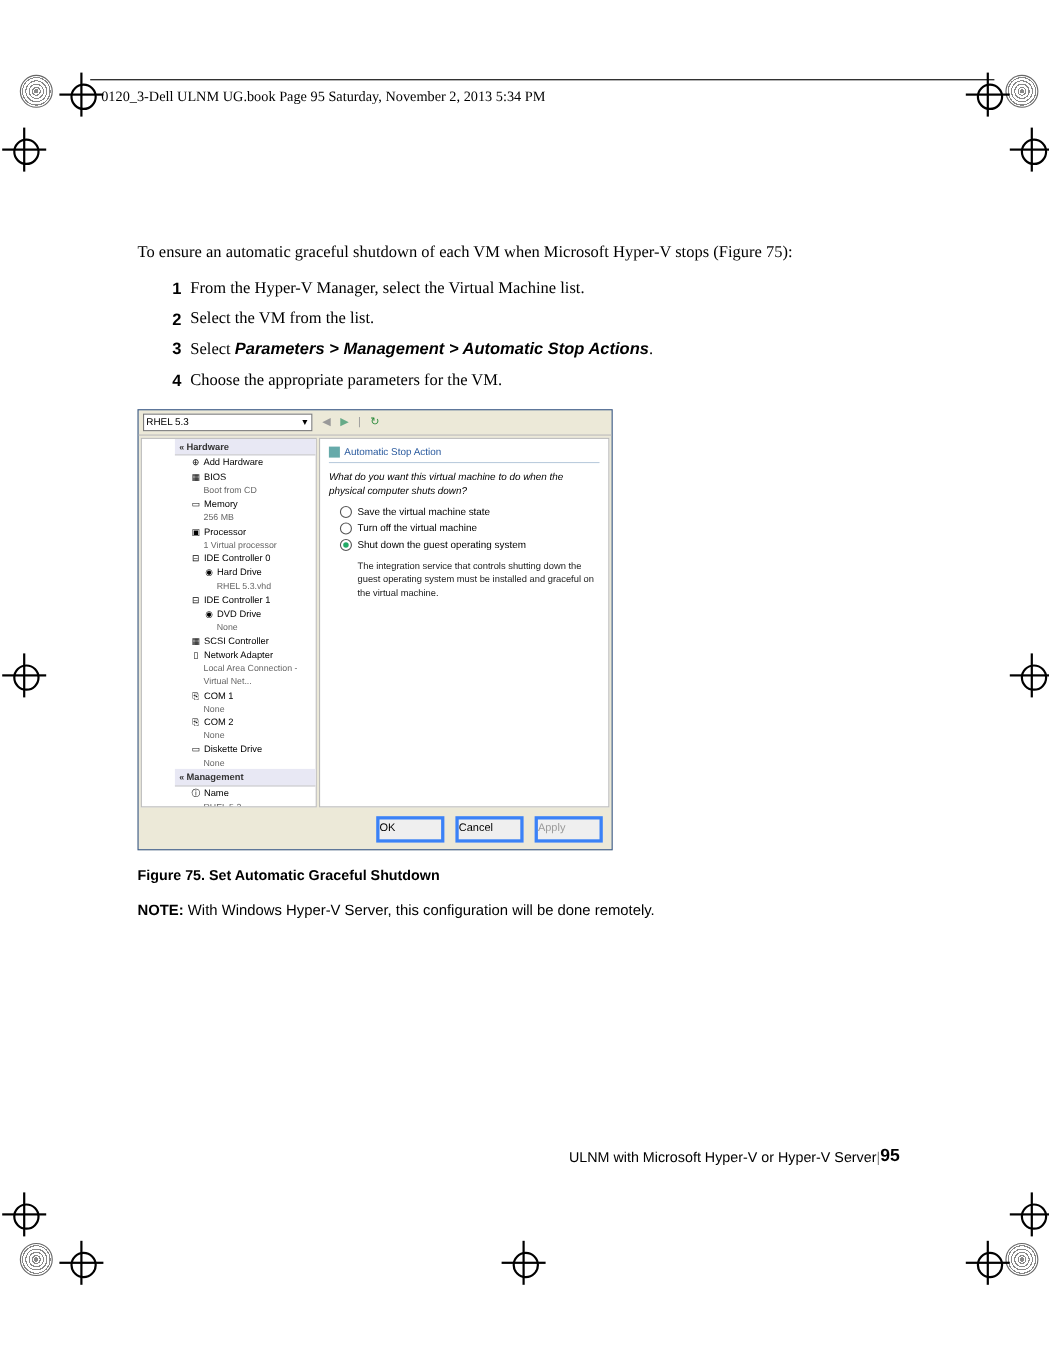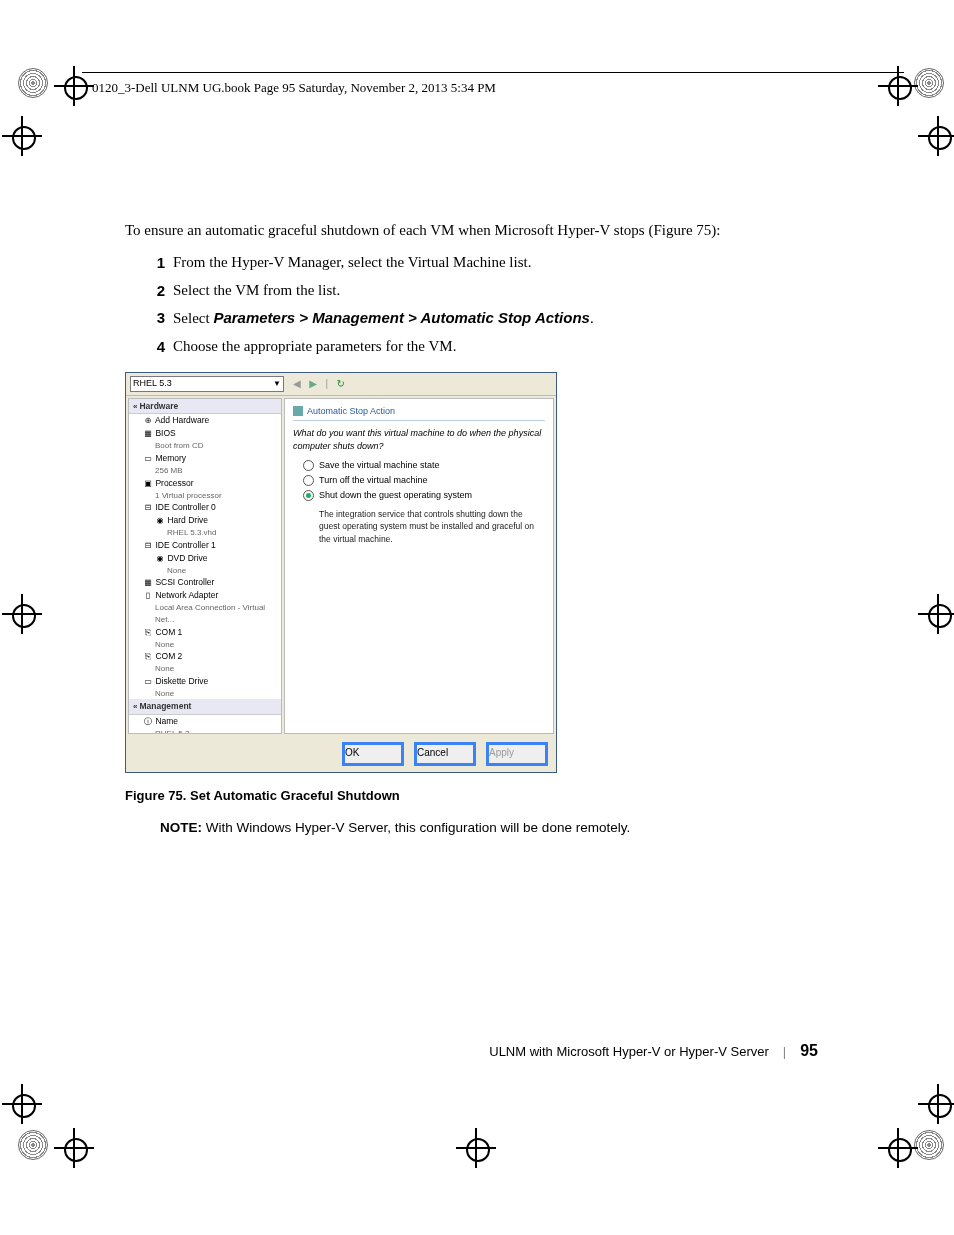--- a/index.html
+++ b/index.html
@@ -75,21 +75,21 @@
     flex: 0 0 148px; height: 14px; background: #fff; border: 1px solid #7a7a7a;
     font-size: 9px; padding: 0 2px; display: flex; align-items: center; justify-content: space-between;
   }
   .dropdown .arrow { font-size: 8px; }
   .nav-icons span { font-size: 10px; margin: 0 3px; color: #6a8; }
   .nav-icons .gray { color: #999; }
 
   .panes { display: flex; height: 340px; border-top: 1px solid #bbb; }
   .left-pane {
     width: 152px; background: #fff; border: 1px solid #bbb; margin: 2px;
-    overflow: hidden; font-size: 8.5px;
+    overflow: hidden; font-size: 8.5px; padding-left: 30px;
   }
   .section-hdr {
     background: #e8e8f4; font-weight: bold; padding: 1px 4px;
     border-bottom: 1px solid #ccc; color: #333;
   }
   .section-hdr .chev { font-size: 8px; margin-right: 2px; }
   .tree-item { padding: 1px 0 1px 14px; line-height: 1.25; }
   .tree-item .ico { display: inline-block; width: 10px; text-align: center; font-size: 8px; }
   .tree-sub { padding-left: 26px; color: #666; font-size: 8px; }
 
@@ -124,27 +124,27 @@
   .btn {
     min-width: 56px; height: 18px; background: #efefef; border: 3px solid #3b82f6;
     font-size: 10px; text-align: left; line-height: 16px;
   }
   .btn.disabled { color: #999; }
 
   .fig-caption {
     font-family: Arial, Helvetica, sans-serif; font-weight: bold;
     font-size: 13px; margin-top: 14px;
   }
-  .note-line { margin-top: 12px; font-family: Arial, Helvetica, sans-serif; font-size: 13.5px; margin-left: 35px; }
+  .note-line { margin-top: 12px; font-family: Arial, Helvetica, sans-serif; font-size: 13.5px; }
   .note-line .note-label { font-weight: bold; }
 
   .footer {
     position: absolute; bottom: 175px; left: 138px; width: 680px;
     font-family: Arial, Helvetica, sans-serif; font-size: 13px;
-    display: flex; justify-content: flex-end; align-items: center; gap: 14px;
+    display: flex; justify-content: flex-end; align-items: center; 
   }
   .footer .sep { color: #888; }
   .footer .pnum { font-weight: bold; font-size: 16px; }
 </style>
 </head>
 <body>
 
 <div class="crop-circle" style="left:18px; top:68px;"></div>
 <div class="crop-circle" style="right:10px; top:68px;"></div>
 <div class="crop-circle" style="left:18px; top:1130px;"></div>

